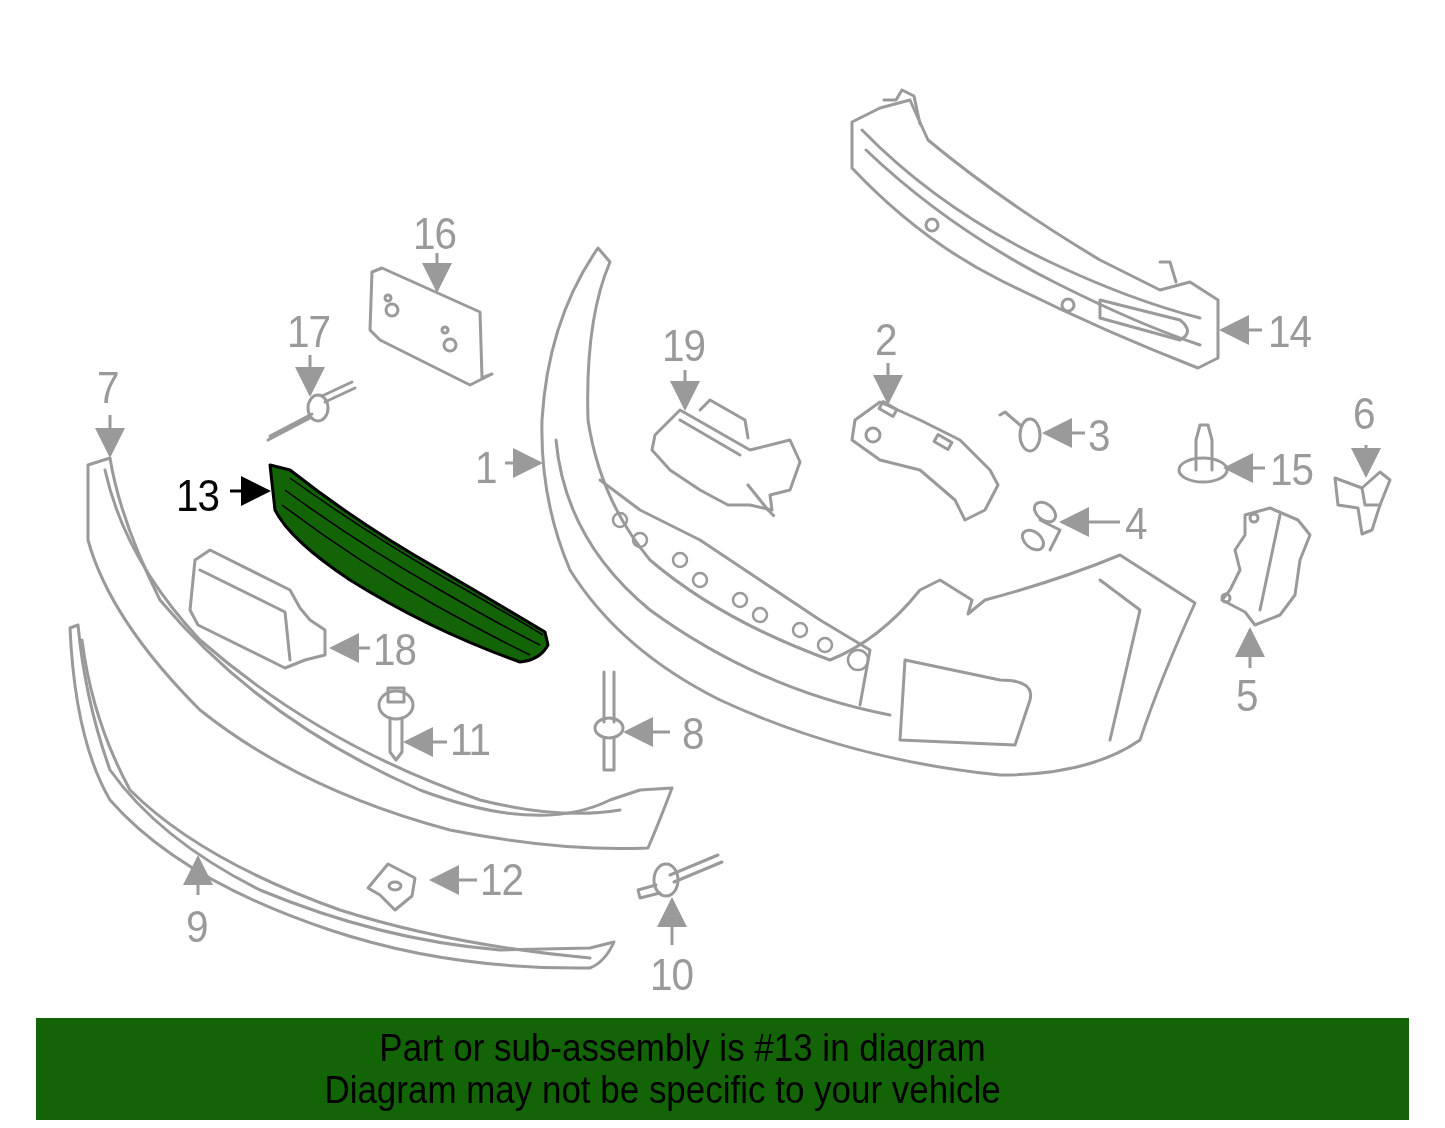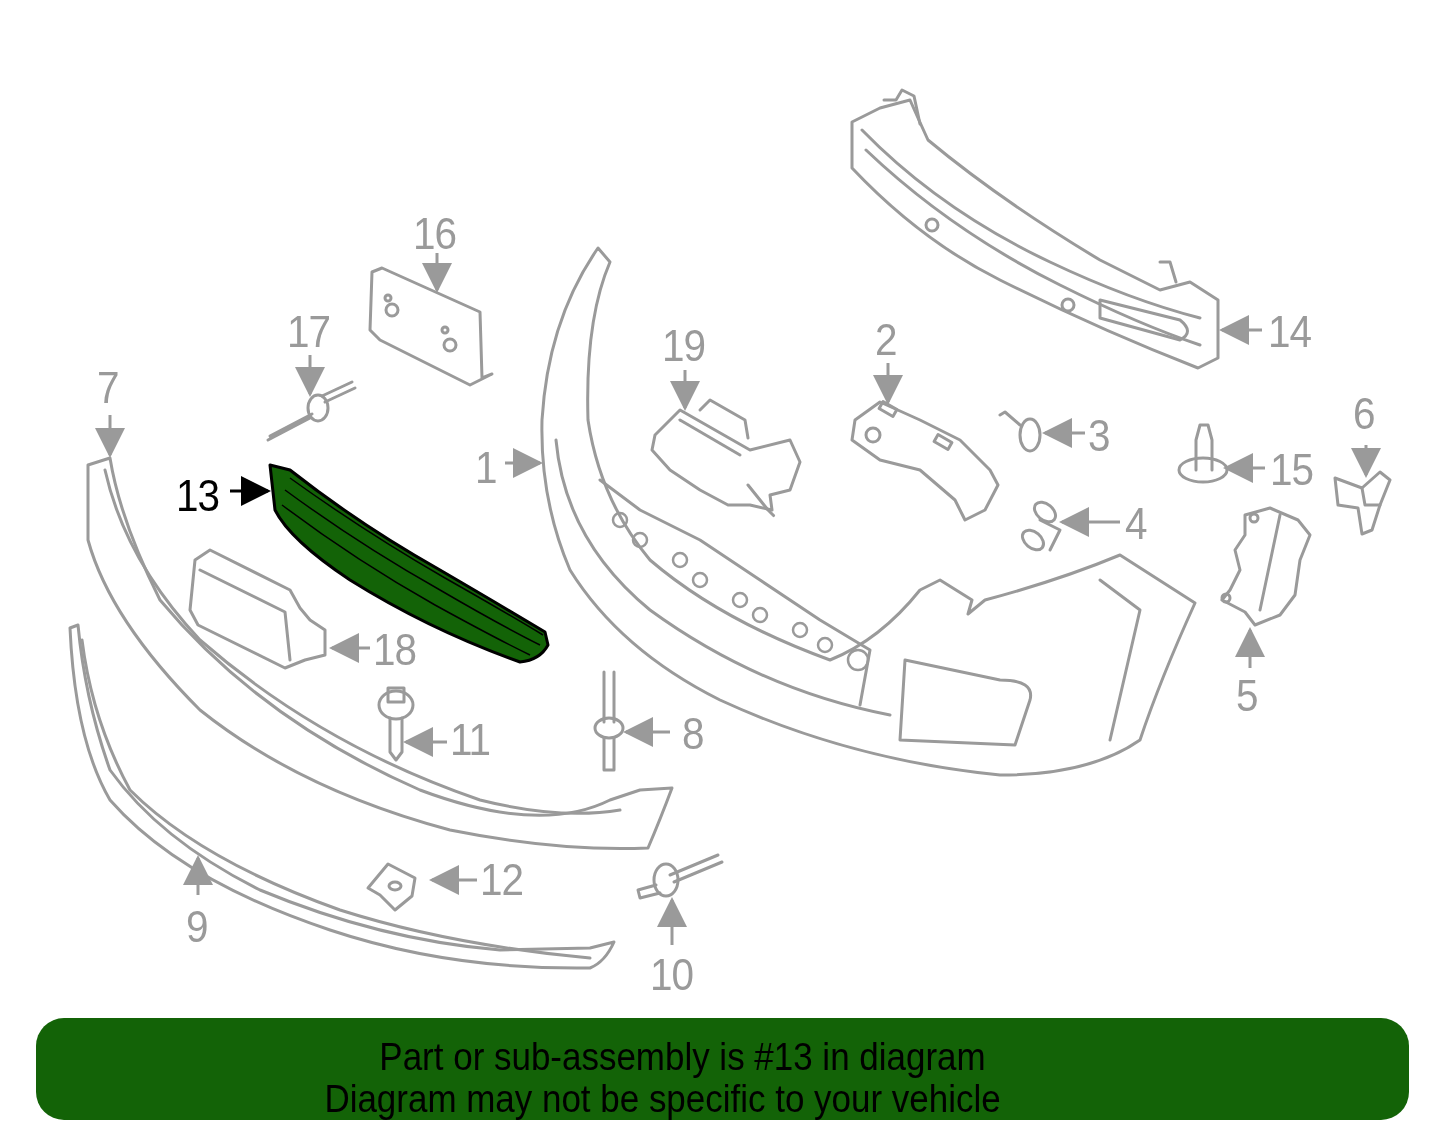--- a/index.html
+++ b/index.html
@@ -5,21 +5,21 @@
   html, body { margin: 0; padding: 0; background: #ffffff; }
   body { width: 1445px; height: 1128px; position: relative; overflow: hidden;
          font-family: "Liberation Sans", sans-serif; }
   #diagram { position: absolute; left: 0; top: 0; width: 1445px; height: 1010px; }
   .callout { position: absolute; font-family: "Liberation Sans", sans-serif;
              font-size: 44px; line-height: 1; color: #9a9a9a; letter-spacing: -1px;
              transform: scaleX(0.92); transform-origin: left top; }
   .callout.active { color: #000000; }
   #banner { position: absolute; left: 36px; top: 1018px; width: 1373px; height: 102px;
             background: #136307; display: flex; flex-direction: column; align-items: center;
-            justify-content: flex-end; border-radius: 28px; }
+            justify-content: center; }
   #banner div { font-family: "Liberation Sans", sans-serif; font-size: 38px; color: #000;
                 line-height: 42px; transform: scaleX(0.92); white-space: nowrap; }
   #banner .l1 { margin-left: -80px; }
   #banner .l2 { margin-left: -120px; }
 </style>
 </head>
 <body>
 
 <div id="diagram">
   <svg width="1445" height="1010" viewBox="0 0 1445 1010" xmlns="http://www.w3.org/2000/svg">

